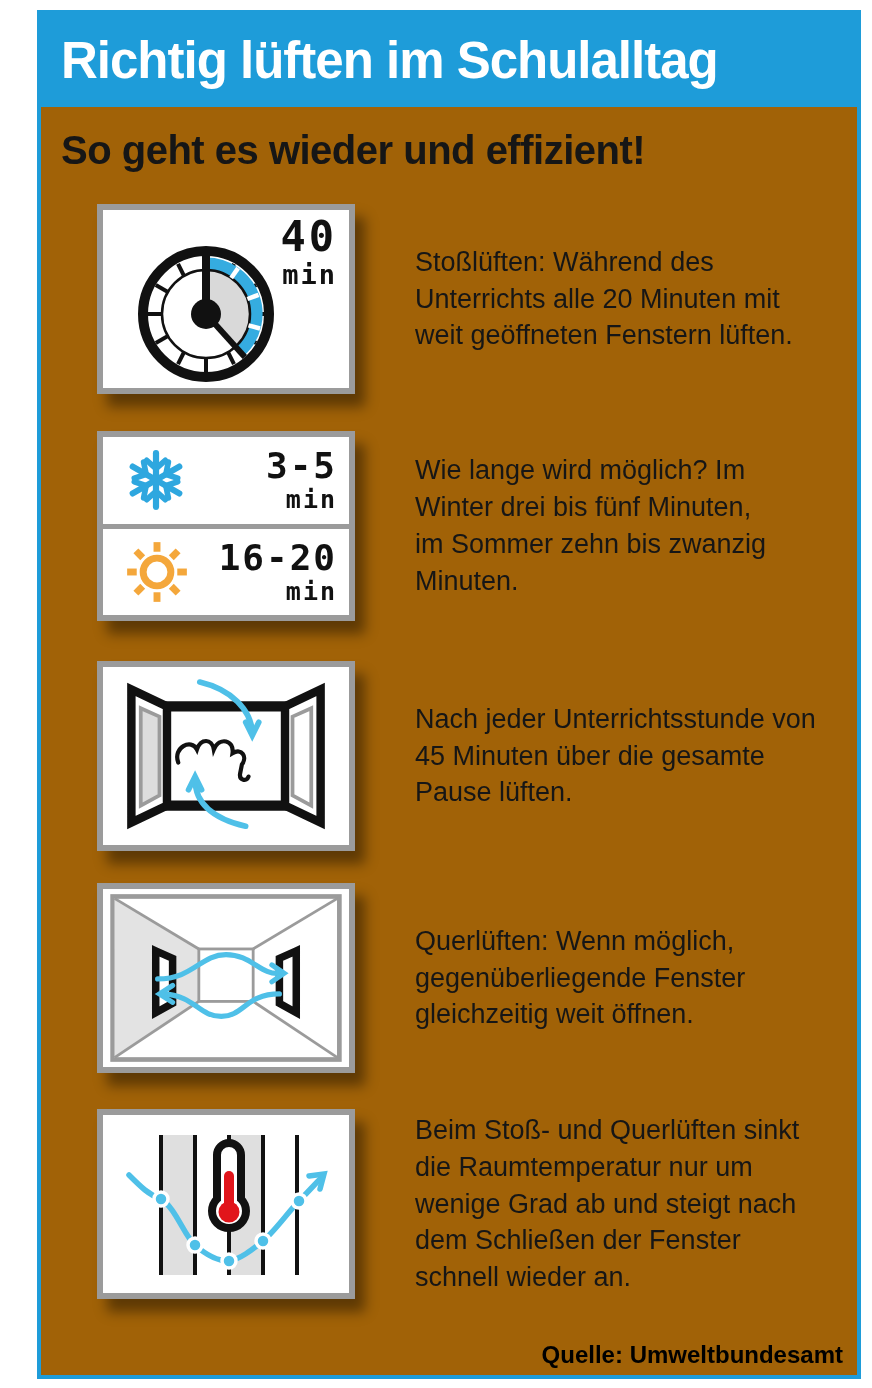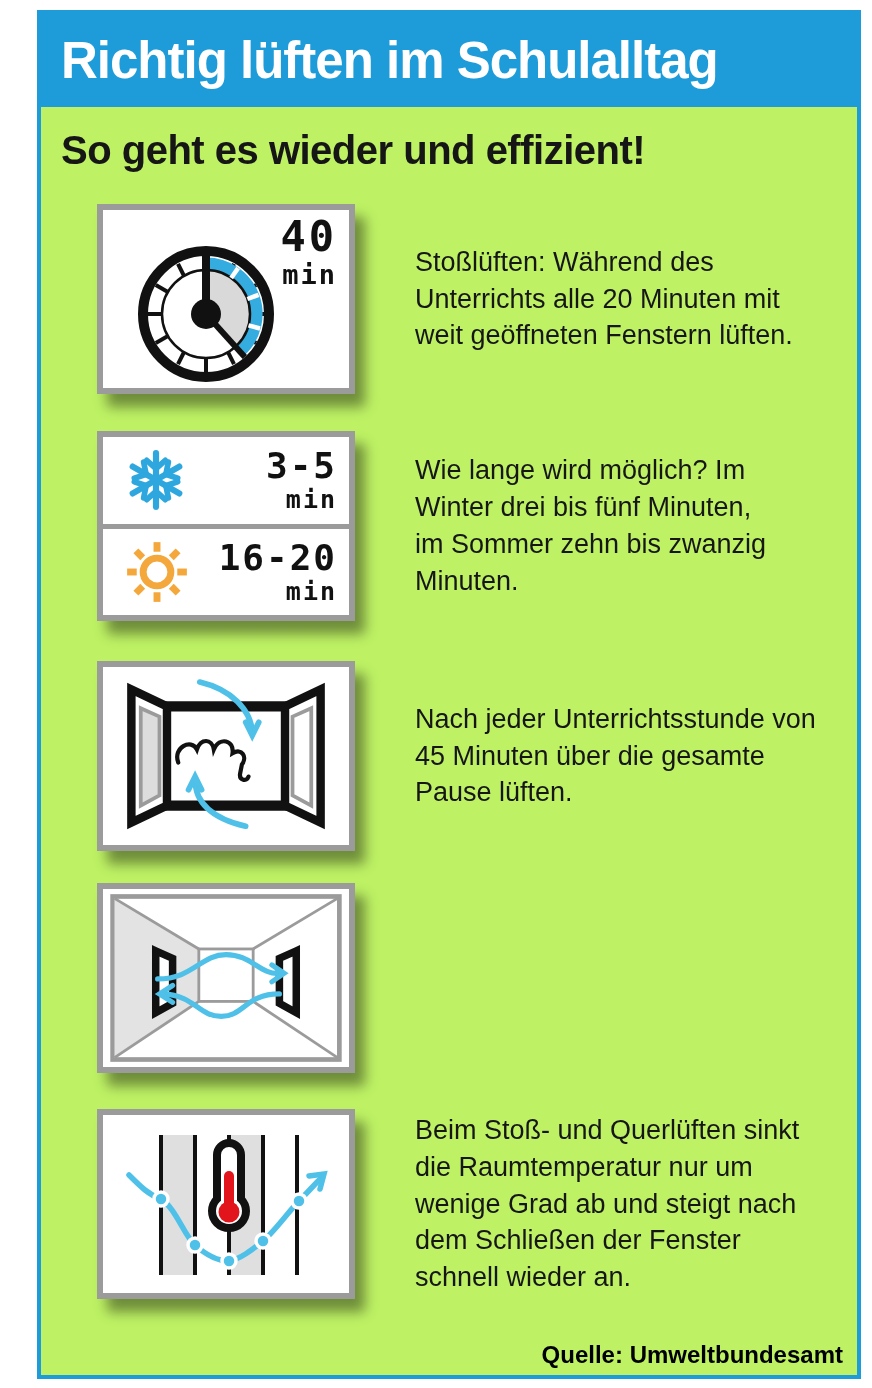--- a/index.html
+++ b/index.html
@@ -13,21 +13,21 @@
     --ink:#161616;
   }
   html,body{margin:0;padding:0;}
   body{
     width:872px;height:1388px;position:relative;background:#fff;
     font-family:"Liberation Sans",sans-serif;color:var(--ink);
     overflow:hidden;
   }
   .frame{
     position:absolute;left:37px;top:10px;width:824px;height:1369px;
-    box-sizing:border-box;border:4px solid var(--blue);background:#bef264;
+    box-sizing:border-box;border:4px solid var(--blue);background:#a16207;
   }
   .header{
     height:93px;background:var(--blue);
     display:flex;align-items:center;padding-left:20px;
   }
   .title{
     color:#fff;font-size:51px;font-weight:bold;letter-spacing:-1px;margin:0;
   }
   .subtitle{
     margin:21px 0 0 20px;font-size:40px;font-weight:bold;letter-spacing:-0.5px;
@@ -208,20 +208,21 @@
         <polygon points="54,66 72,74 72,122 54,132" fill="#fff" stroke="#111" stroke-width="8"></polygon>
         <polygon points="204,66 186,74 186,122 204,132" fill="#fff" stroke="#111" stroke-width="8"></polygon>
         <g stroke="#4FC0E8" stroke-width="5.5" fill="none" stroke-linecap="round">
           <path d="M56 96 C94 96 102 70 129 70 C156 70 166 92 186 90"></path>
           <polyline points="178,81 191,90 178,99"></polyline>
           <path d="M186 112 C150 112 148 136 124 136 C100 136 96 114 62 112"></path>
           <polyline points="72,103 58,112 72,121"></polyline>
         </g>
       </svg>
     </div>
+    <div class="rowtext">Querlüften: Wenn möglich, gegenüberliegende Fenster gleichzeitig weit öffnen.</div>
   </div>
 
   <div class="row row5">
     <div class="iconbox">
       <svg width="246" height="178" viewBox="0 0 246 178">
         <rect x="58" y="20" width="34" height="140" fill="#DFDFDF"></rect>
         <rect x="126" y="20" width="34" height="140" fill="#DFDFDF"></rect>
         <g stroke="#111" stroke-width="4">
           <line x1="58" y1="20" x2="58" y2="160"></line>
             <line x1="92" y1="20" x2="92" y2="160"></line>

